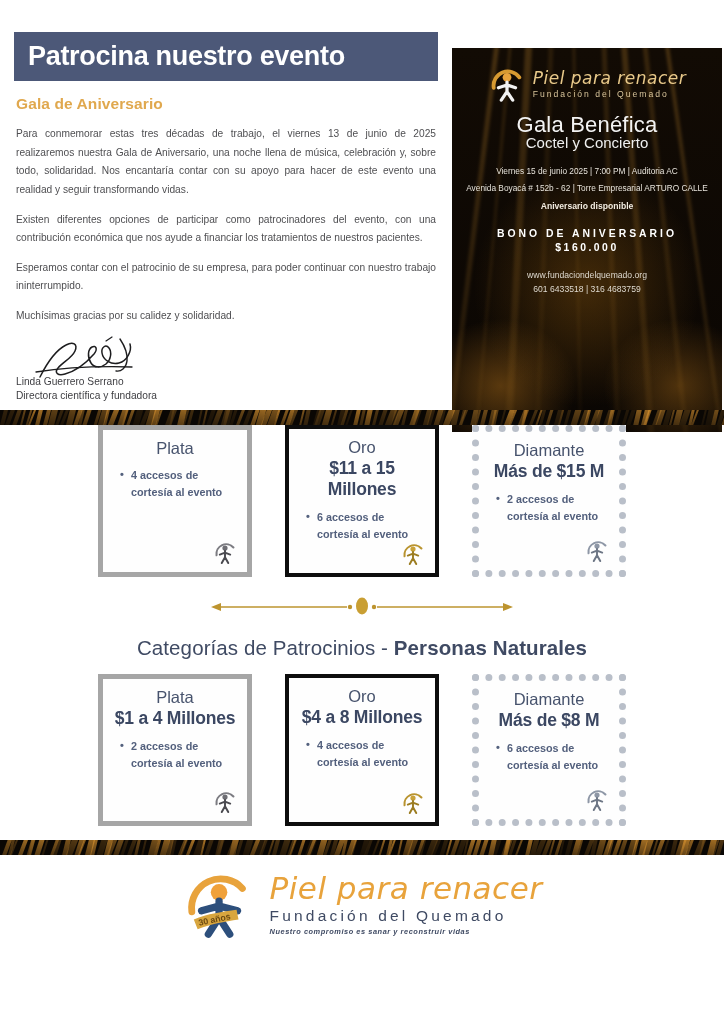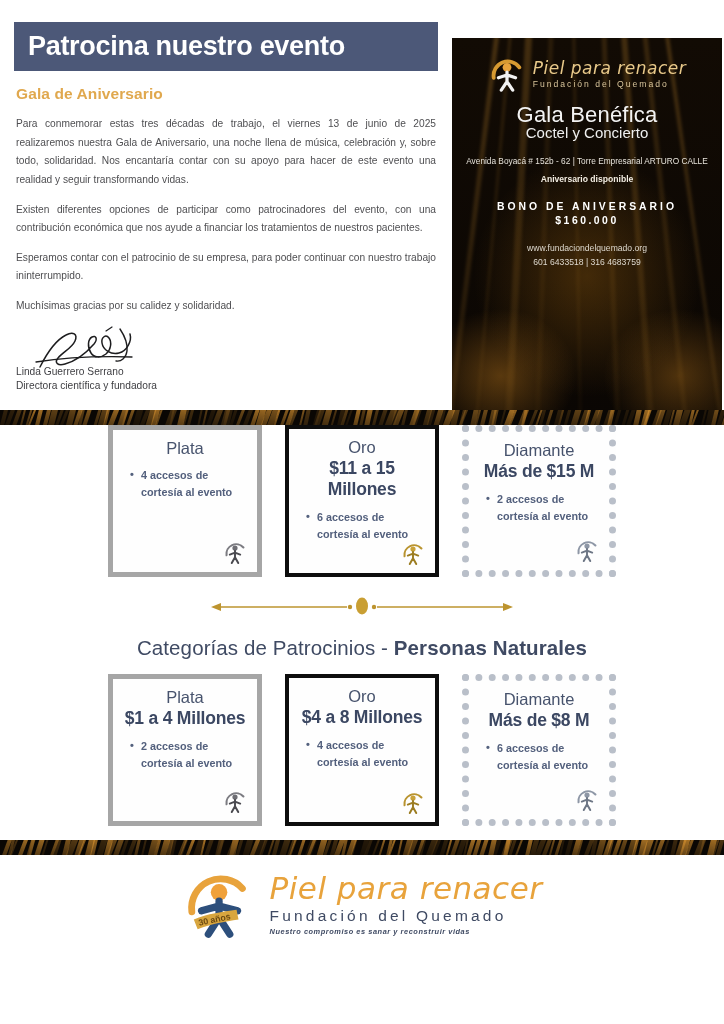--- a/index.html
+++ b/index.html
@@ -5,21 +5,21 @@
   * { box-sizing: border-box; margin: 0; padding: 0; }
   html, body {
     width: 724px; height: 1024px;
     background: #ffffff;
     font-family: "Liberation Sans", sans-serif;
     overflow: hidden;
   }
   .page { position: relative; width: 724px; height: 1024px; background: #fff; }
 
   
-  .top { position: relative; display: flex; padding: 22px 0 0 0; height: 410px; }
+  .top { position: relative; display: flex; padding: 32px 0 0 0; height: 410px; }
   .letter { width: 452px; padding: 0 14px 0 14px; }
 
   .title-bar {
     background: #4c5878;
     color: #ffffff;
     font-size: 27px;
     font-weight: bold;
     letter-spacing: -0.3px;
     padding: 10px 14px 11px 14px;
     line-height: 1.05;
@@ -117,21 +117,21 @@
   }
 
   
   .cats { padding: 0; }
   .cat-title {
     text-align: center; color: #3f4a63; font-size: 20.5px;
     margin: 19px 0 14px 0; letter-spacing: .1px;
   }
   .cat-title b { font-weight: bold; }
 
-  .cards { display: flex; justify-content: center; align-items: flex-end; gap: 23px; }
+  .cards { display: flex; justify-content: center; align-items: flex-end; gap: 33px; }
 
   .card {
     width: 154px; height: 152px;
     background: #fefefe;
     position: relative;
     padding: 9px 7px 0 7px;
     text-align: center;
   }
   .card.plata { border: 5px solid #a6a6a6; }
   .card.oro   { border: 4px solid #0d0d0d; }
@@ -224,20 +224,21 @@
             <div class="p-brand">Piel para renacer</div>
             <div class="p-brand-sub">Fundación del Quemado</div>
           </div>
         </div>
 
         <div class="p-gala">Gala Benéfica</div>
 
 
         <div class="p-coctel">Coctel y Concierto</div>
         <div class="p-det">
+          <div>Viernes 15 de junio 2025 | 7:00 PM | Auditoria AC</div>
           <div>Avenida Boyacá # 152b - 62 | Torre Empresarial ARTURO CALLE</div>
         </div>
         <div class="p-park">Aniversario disponible</div>
         <div class="p-bono">BONO DE ANIVERSARIO</div>
         <div class="p-bono-val">$160.000</div>
         <div class="p-web">www.fundaciondelquemado.org</div>
         <div class="p-tel">601 6433518 | 316 4683759</div>
       </div>
     </div>
   </div>

